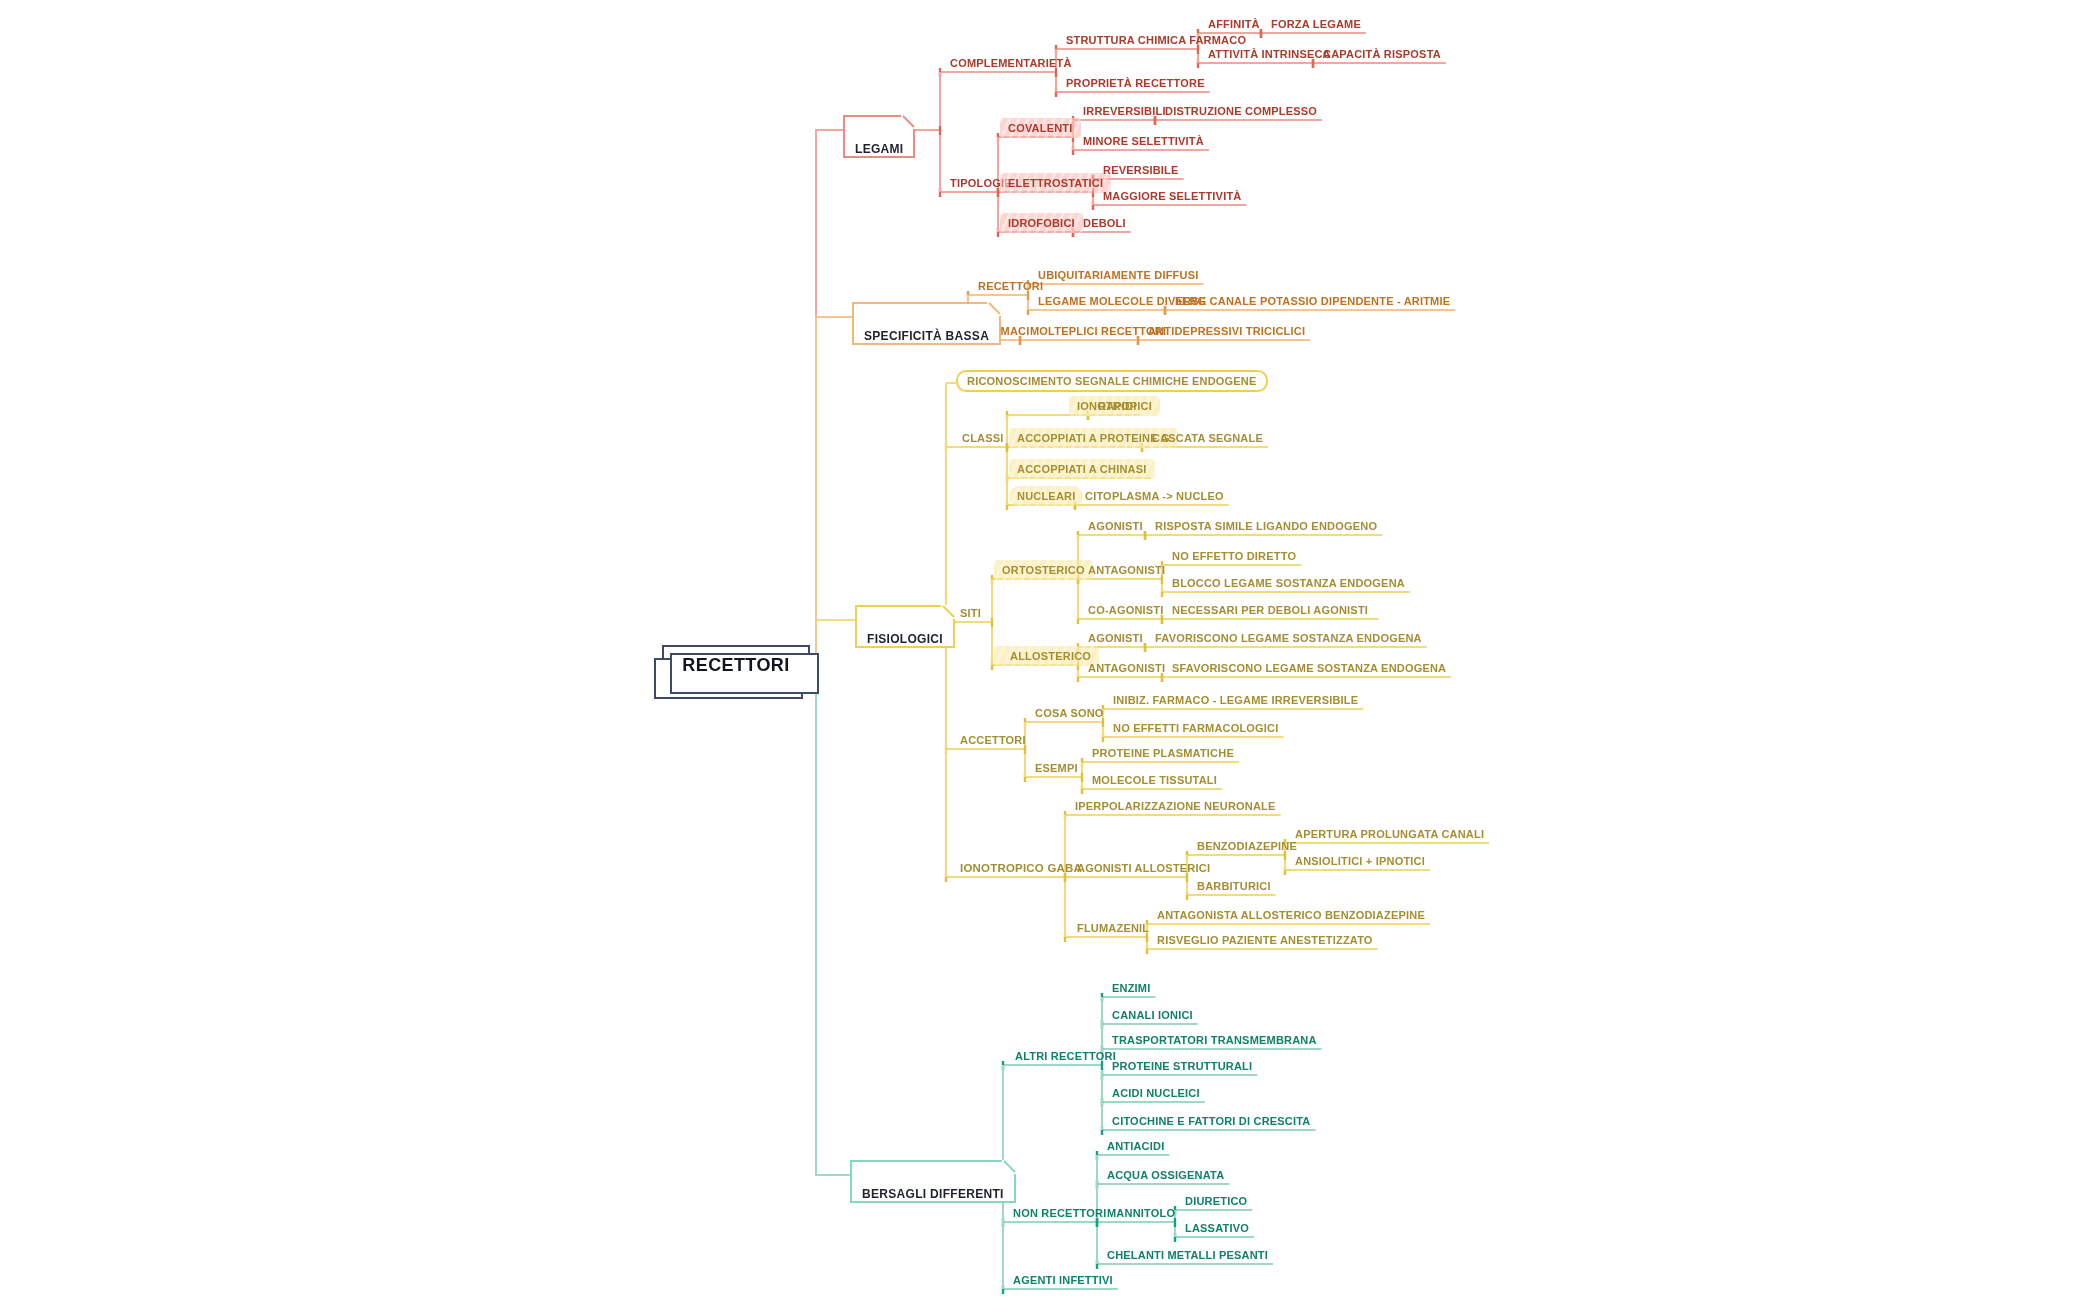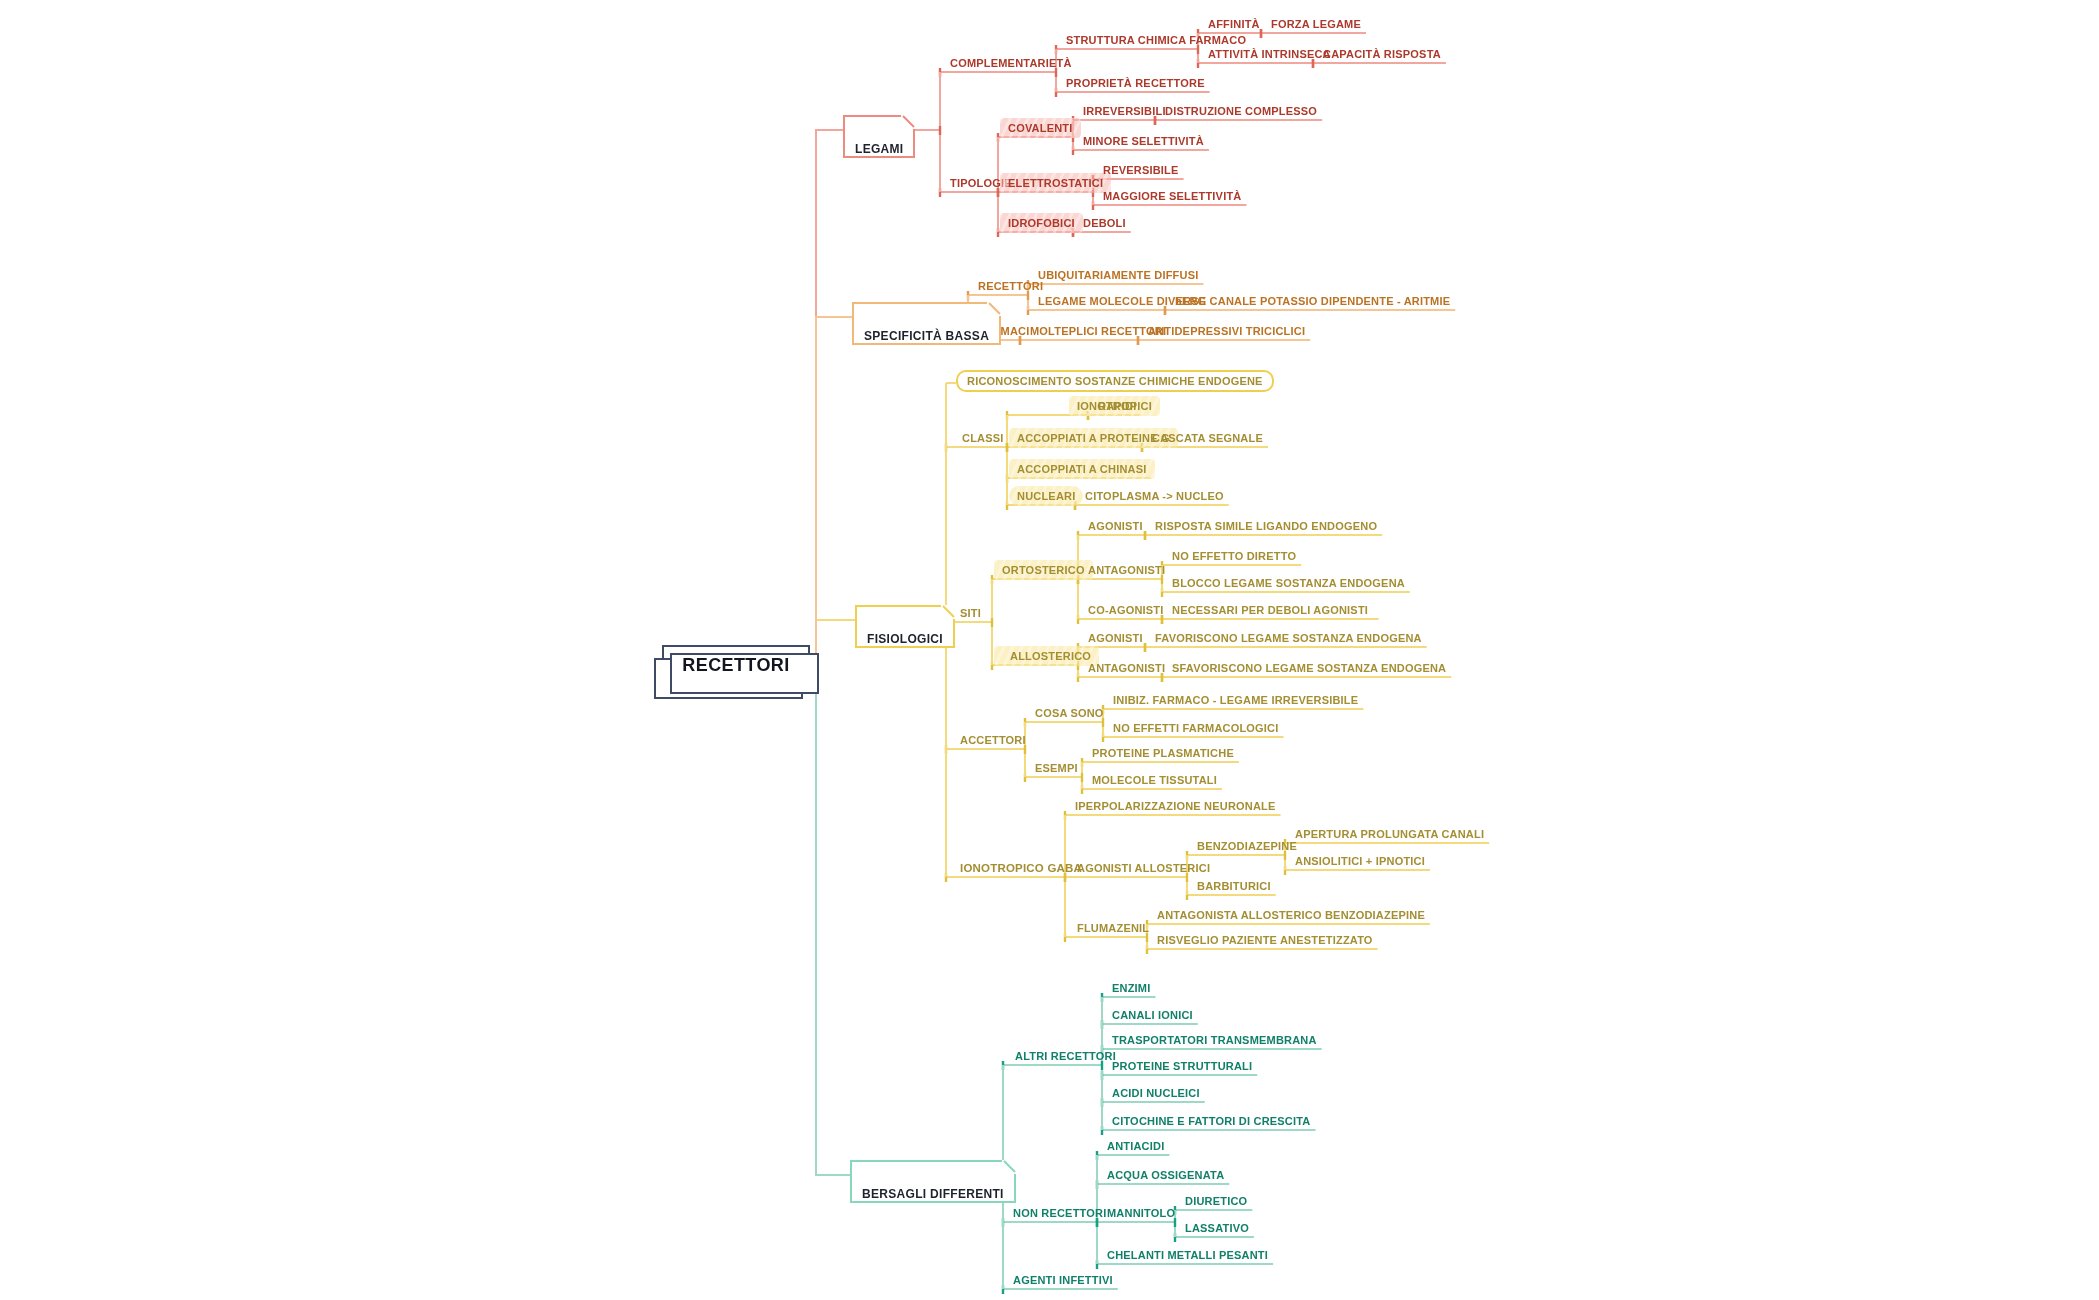--- a/index.html
+++ b/index.html
@@ -299,21 +299,21 @@
     <div class="lbl" style="left: 978px; top: 323px; color: rgb(187, 115, 35);"><span class="t">FARMACI</span></div>
     <div class="lbl" style="left: 1030px; top: 323px; color: rgb(187, 115, 35);"><span class="t">MOLTEPLICI RECETTORI</span></div>
     <div class="lbl" style="left: 1148px; top: 323px; color: rgb(187, 115, 35);"><span class="t">ANTIDEPRESSIVI TRICICLICI</span></div>
     <div class="topic" style="left: 855px; top: 605px; border-color: rgb(238, 208, 78); color: rgb(30, 34, 44);">
       <span class="t">FISIOLOGICI</span>
       <svg class="fold" width="14" height="14">
         <rect x="0" y="0" width="14" height="14" fill="#ffffff"></rect>
         <path d="M2,1 L13,12" stroke="#eed04e" stroke-width="2" fill="none"></path>
       </svg>
     </div>
-    <div class="bubble" style="left: 956px; top: 370px; border-color: rgb(238, 208, 78); color: rgb(164, 142, 50);"><span class="t">RICONOSCIMENTO SOSTANZE CHIMICHE ENDOGENE</span></div>
+    <div class="bubble" style="left: 956px; top: 370px; border-color: rgb(238, 208, 78); color: rgb(164, 142, 50);"><span class="t">RICONOSCIMENTO SEGNALE CHIMICHE ENDOGENE</span></div>
     <div class="lbl" style="left: 962px; top: 430px; color: rgb(164, 142, 50);"><span class="t">CLASSI</span></div>
     <div class="lbl hl" style="left: 1077px; top: 398px; color: rgb(164, 142, 50); background-color: rgba(248, 231, 159, 0.6);"><span class="t">IONOTROPICI</span></div>
     <div class="lbl" style="left: 1098px; top: 398px; color: rgb(164, 142, 50);"><span class="t">RAPIDI</span></div>
     <div class="lbl hl" style="left: 1017px; top: 430px; color: rgb(164, 142, 50); background-color: rgba(248, 231, 159, 0.6);"><span class="t">ACCOPPIATI A PROTEINE G</span></div>
     <div class="lbl" style="left: 1152px; top: 430px; color: rgb(164, 142, 50);"><span class="t">CASCATA SEGNALE</span></div>
     <div class="lbl hl" style="left: 1017px; top: 461px; color: rgb(164, 142, 50); background-color: rgba(248, 231, 159, 0.6);"><span class="t">ACCOPPIATI A CHINASI</span></div>
     <div class="lbl hl" style="left: 1017px; top: 488px; color: rgb(164, 142, 50); background-color: rgba(248, 231, 159, 0.6); border-radius: 10px;"><span class="t">NUCLEARI</span></div>
     <div class="lbl" style="left: 1085px; top: 488px; color: rgb(164, 142, 50);"><span class="t">CITOPLASMA -&gt; NUCLEO</span></div>
     <div class="lbl" style="left: 960px; top: 605px; color: rgb(164, 142, 50);"><span class="t">SITI</span></div>
     <div class="lbl hl" style="left: 1002px; top: 562px; color: rgb(164, 142, 50); background-color: rgba(248, 231, 159, 0.6);"><span class="t">ORTOSTERICO</span></div>

